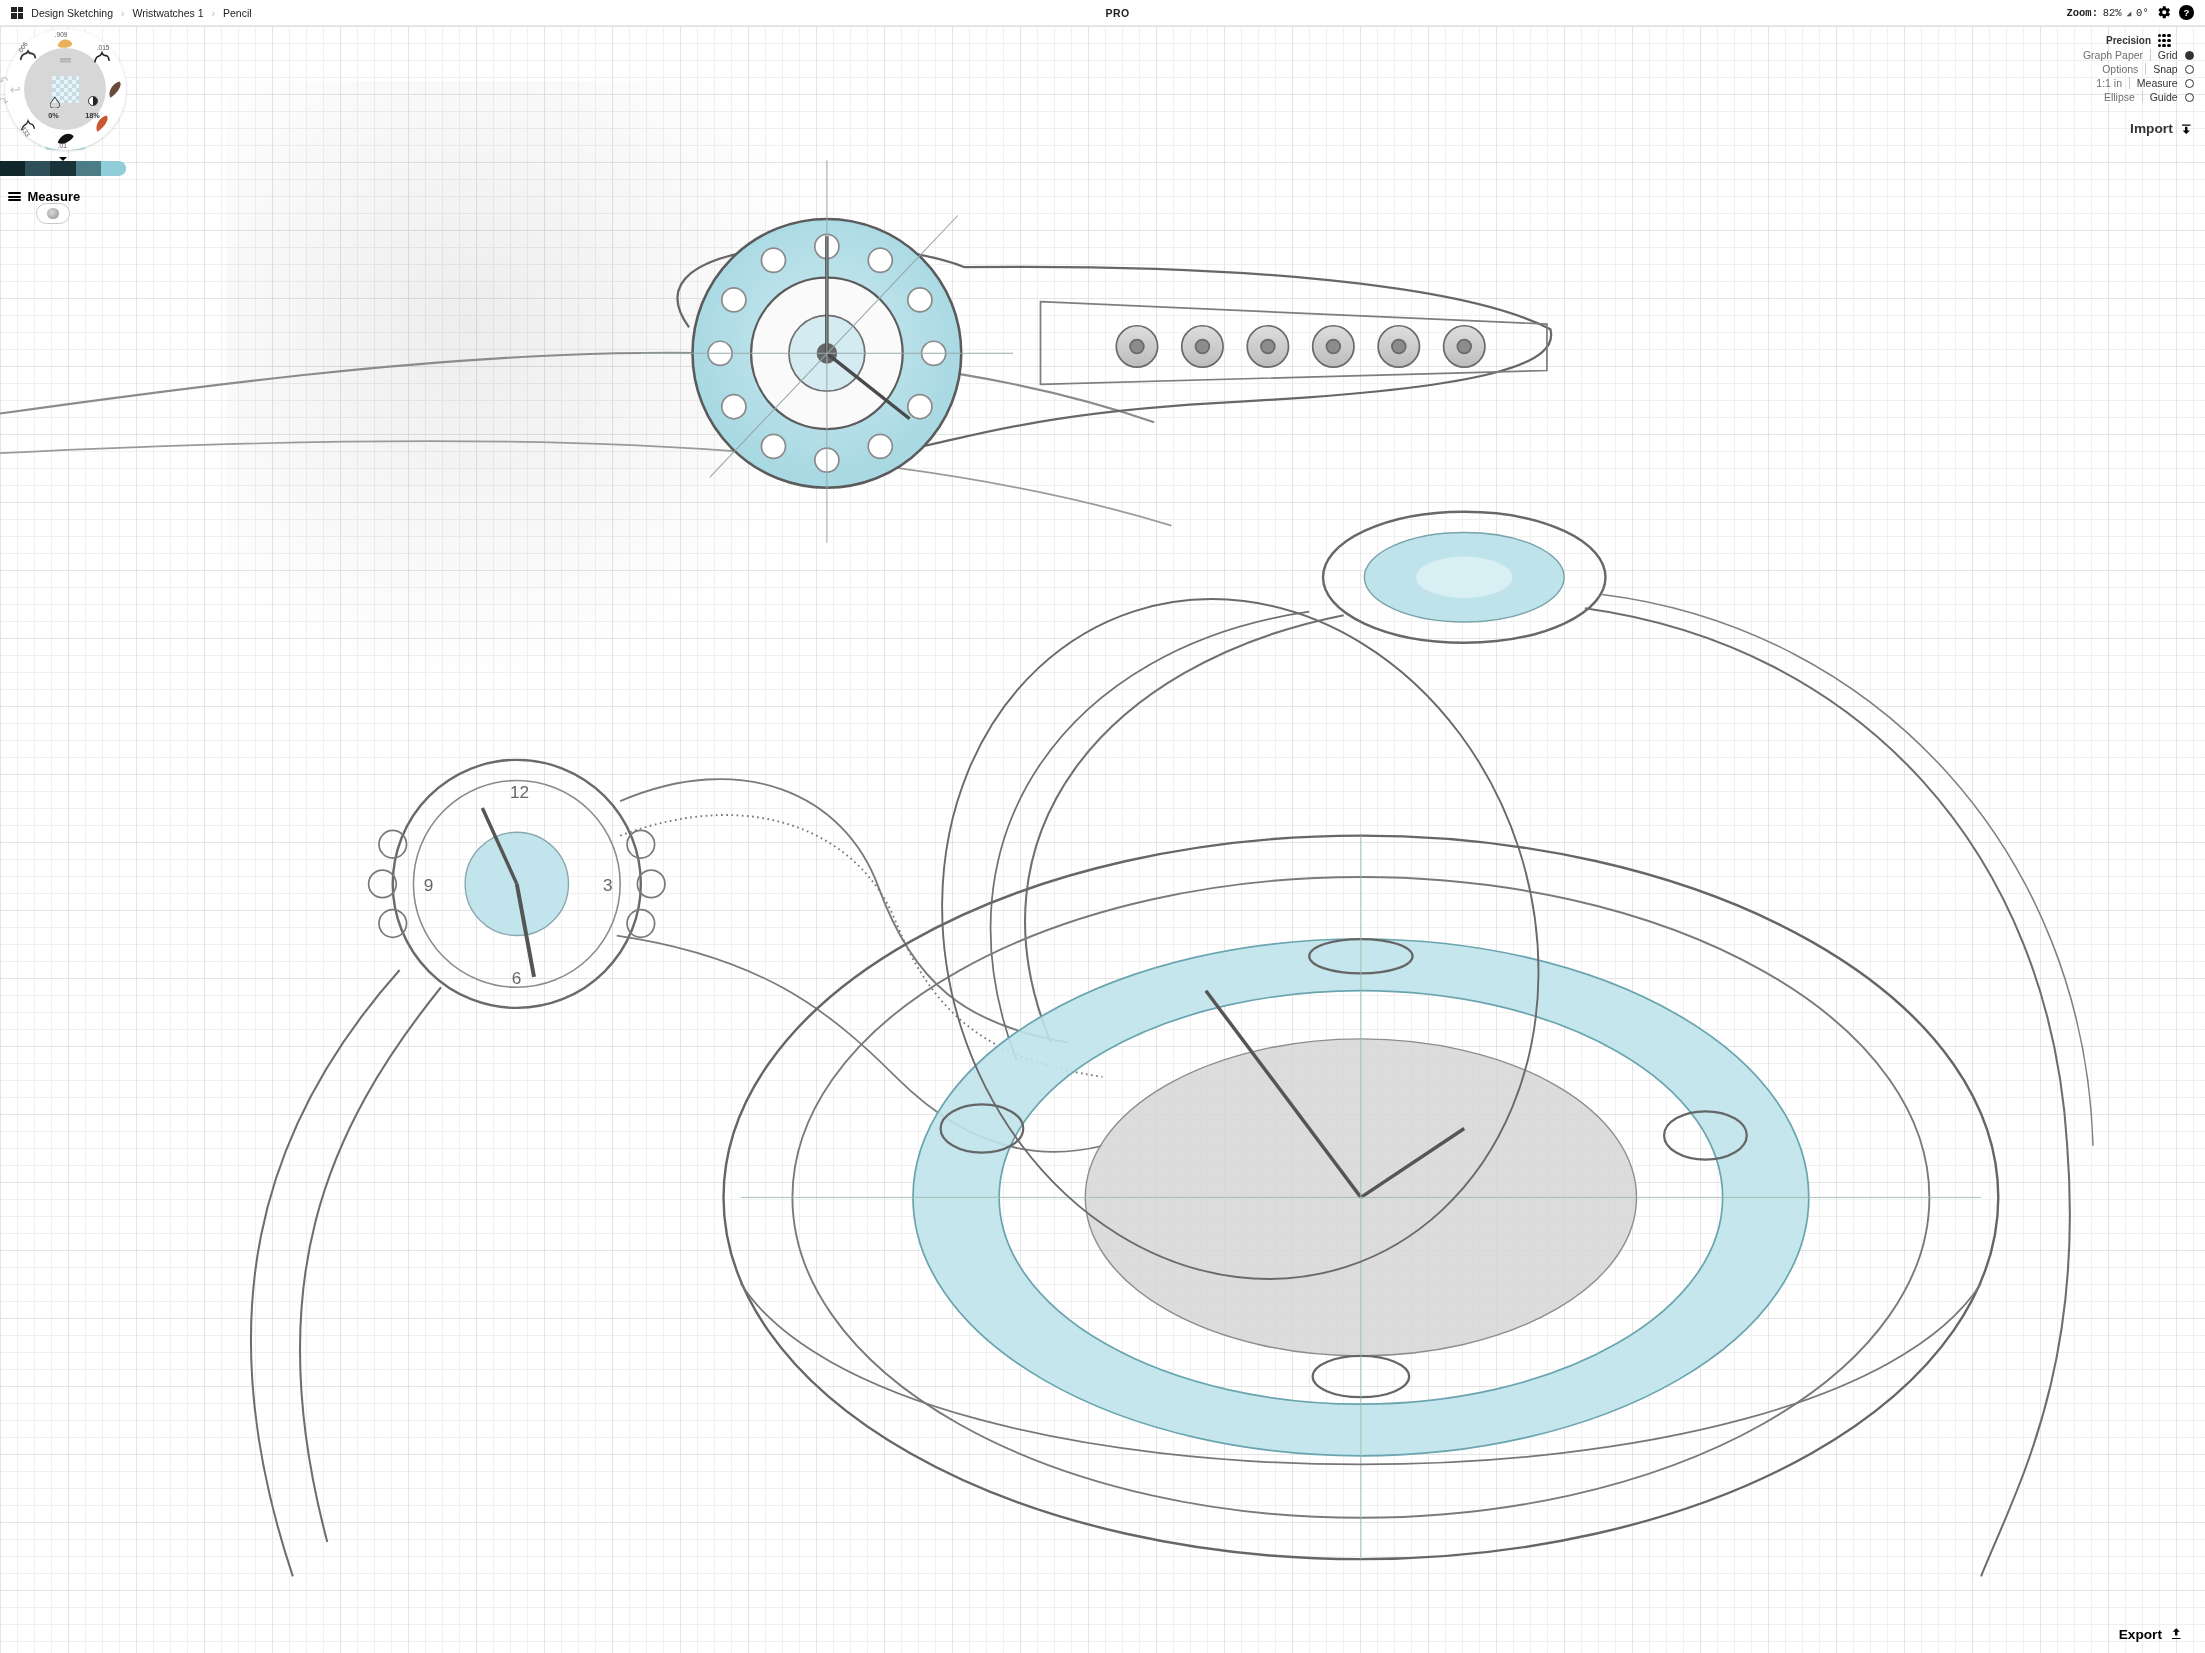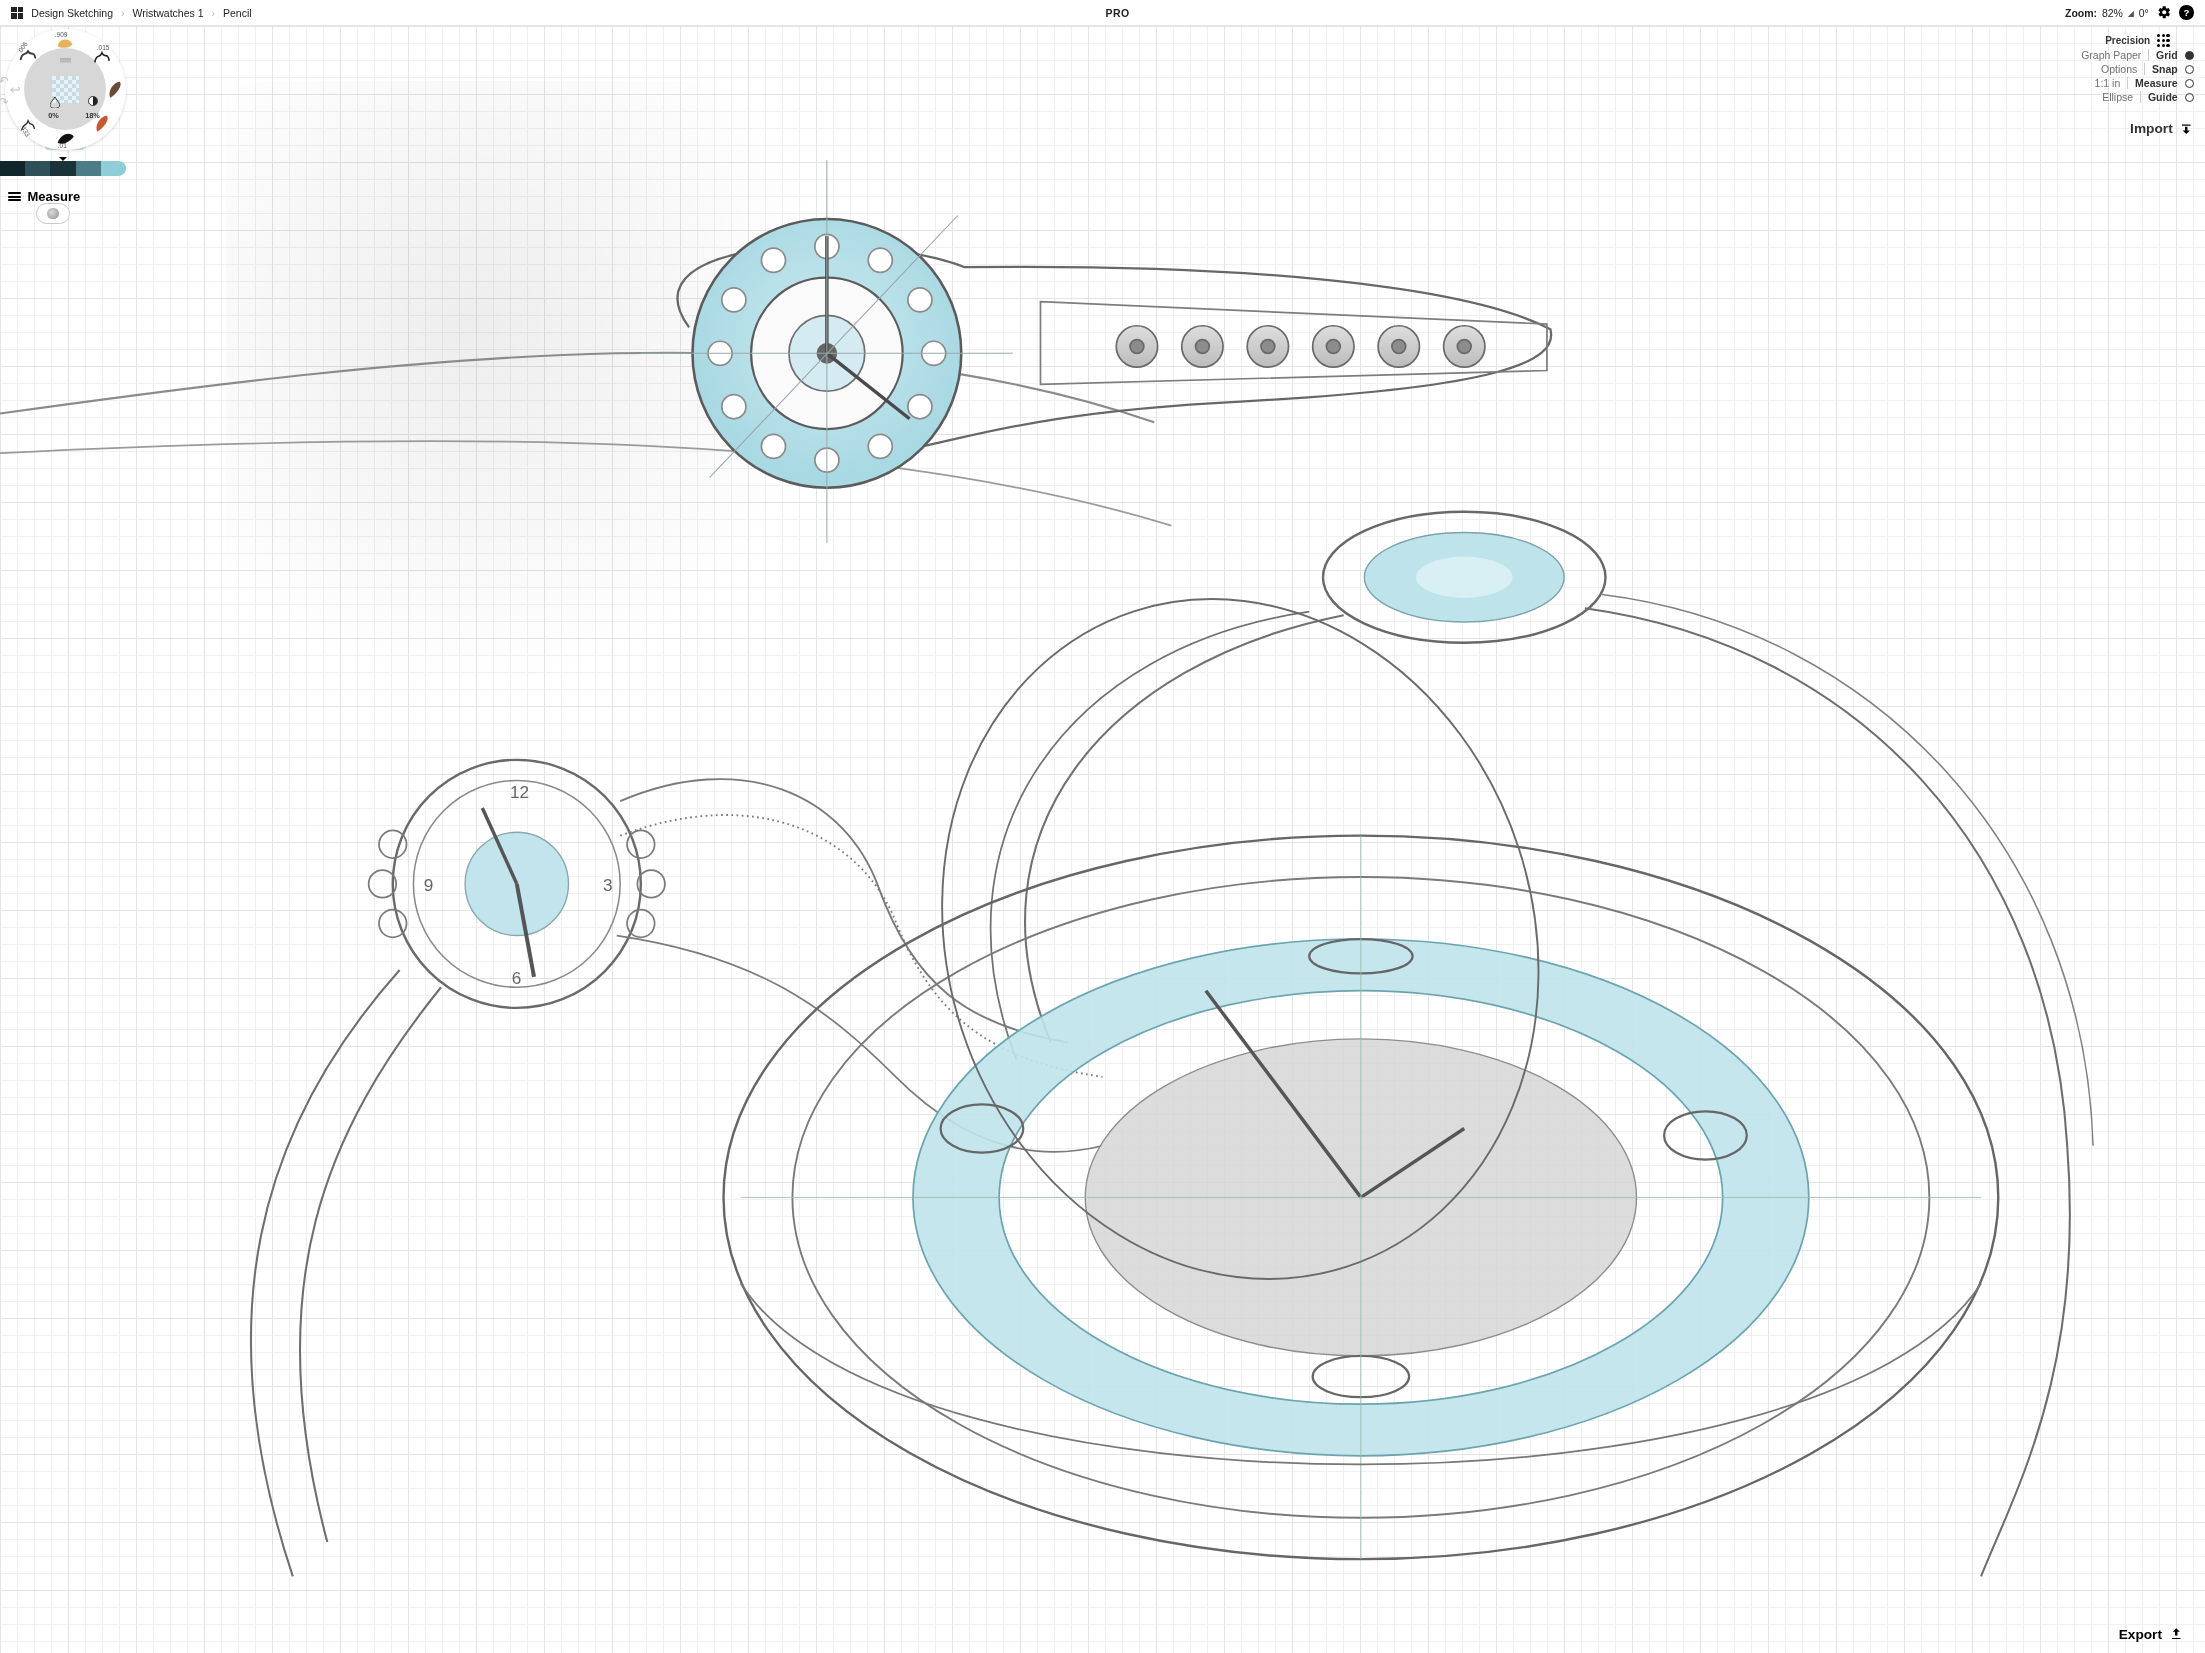--- a/index.html
+++ b/index.html
@@ -10,21 +10,21 @@
     display:flex; align-items:center; justify-content:space-between;
     padding:0 11.3px; background:#fff; border-bottom:0.8px solid #e6e6e6;
     font-size:10.5px; color:#222; z-index:50;
   }
   .tb-left { display:flex; align-items:flex-start; gap:8px; }
   .tb-center { font-weight:700; letter-spacing:0.4px; position:absolute; left:50%; transform:translateX(-50%);margin-left:15px; }
   .tb-right { display:flex; align-items:center; gap:8px; }
   .crumb-sep { color:#bbb; }
   .grid-icon { width:12px; height:12px; display:grid; grid-template-columns:1fr 1fr; grid-template-rows:1fr 1fr; gap:1.6px; }
   .grid-icon div { background:#222; }
-  .zoom-block { display:flex; align-items:center; gap:4.8px; }
+  .zoom-block { display:flex; align-items:center; gap:4.8px;font-family:Liberation Mono, monospace; }
   .zoom-label { font-weight:700; }
   .angle-glyph { display:inline-block; transform:translateY(0.8px); }
   .gear, .help {
     width:14.5px; height:14.5px; display:flex; align-items:center; justify-content:center; cursor:pointer;
   }
   .help-circle {
     width:14.5px; height:14.5px; border-radius:50%; background:#000; color:#fff;
     font-weight:700; font-size:9.7px; display:flex; align-items:center; justify-content:center;
   }
 
@@ -52,21 +52,21 @@
     text-align:right; font-size:10.5px; color:#333;
   }
   .precision h3 {
     font-size:10px; font-weight:800; display:flex; align-items:center; justify-content:center; gap:6.5px;
   }
   .dots9 { width:13px; height:13px; display:grid; grid-template-columns:repeat(3,1fr); grid-template-rows:repeat(3,1fr); gap:1.6px; }
   .dots9 span { background:#000; border-radius:50%; }
   .prec-row { margin-top:2px; display:flex; align-items:center; justify-content:flex-end; gap:7px; }
   .prec-row .muted { color:#6f6f6f; }
   .prec-row .sepbar { width:0.8px; height:11.3px; background:#ccc; }
-  .prec-row .strong { font-weight:700; }
+  .prec-row .strong { font-weight:400; }
   .circ { width:9px; height:9px; border:1.2px solid #333; border-radius:50%; display:inline-block; }
   .circ.filled { background:#333; }
   .import-row, .export-row {
     display:flex; align-items:flex-end; justify-content:flex-end; gap:6.5px;
     font-weight:800; font-size:13.7px; margin-top:18px; cursor:pointer;
   }
   .export-row { position:absolute; bottom:11.3px; right:22px; z-index:40; }
 
   
   .wheel-wrap {

